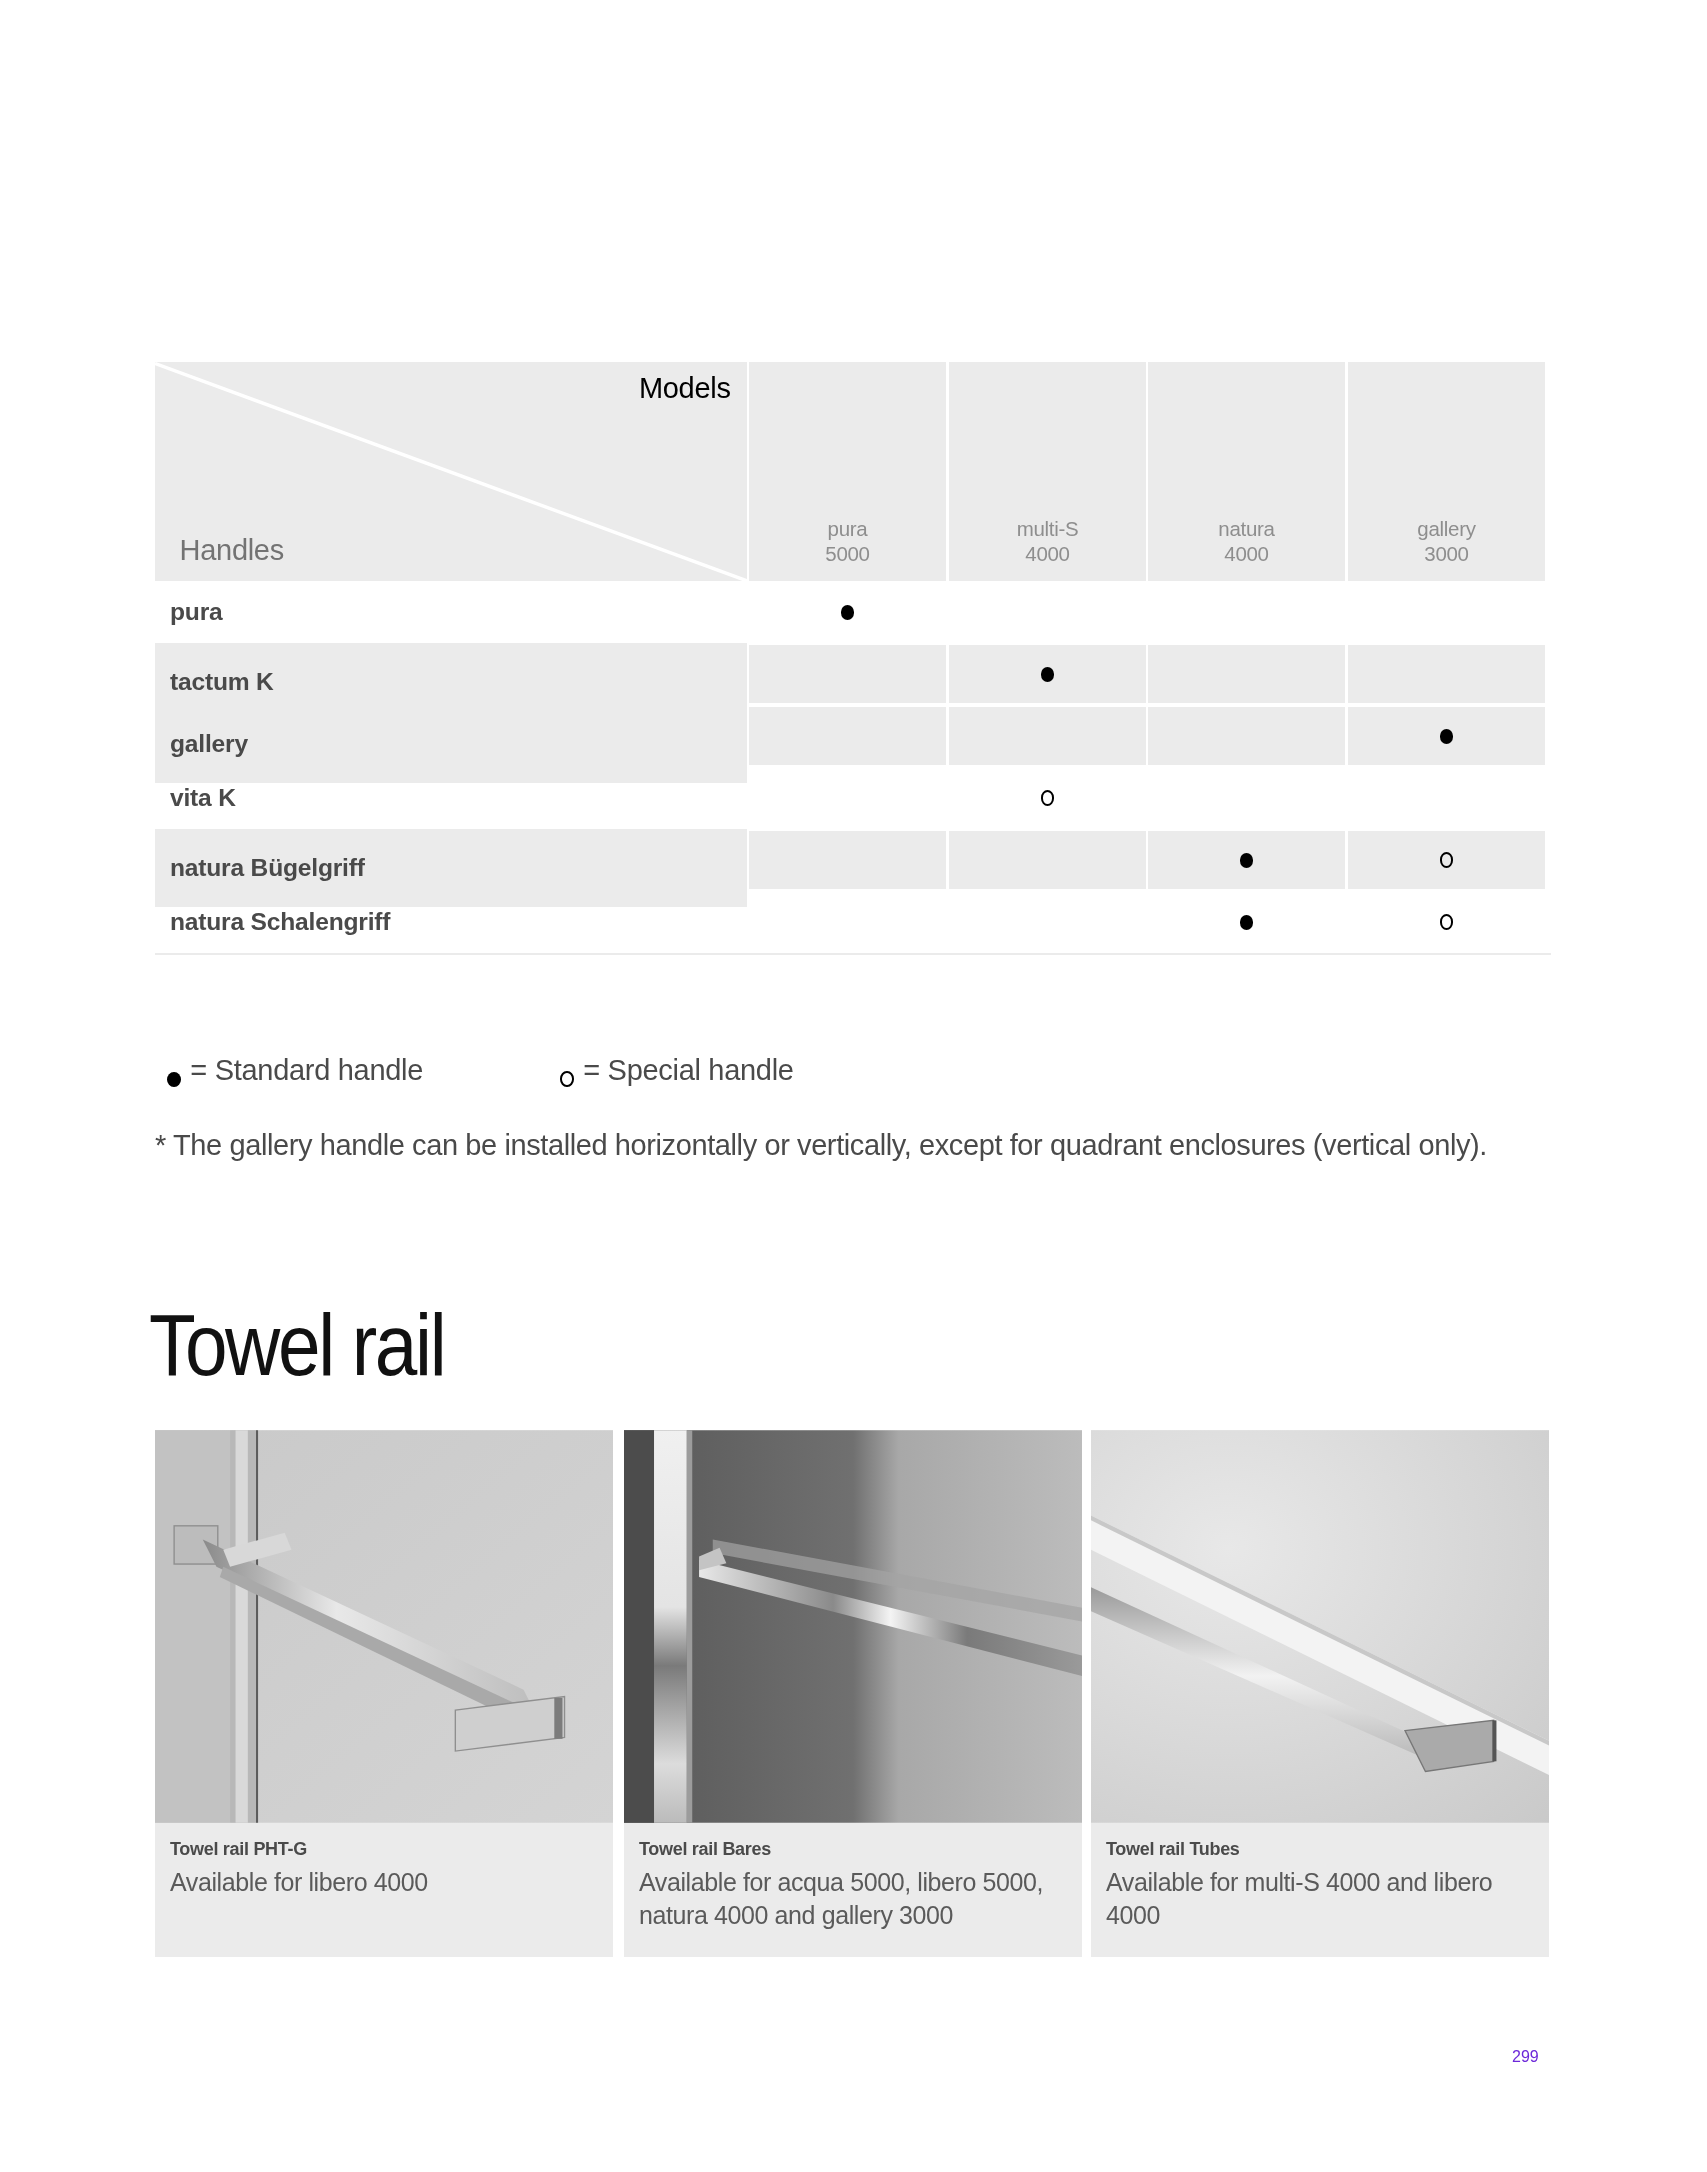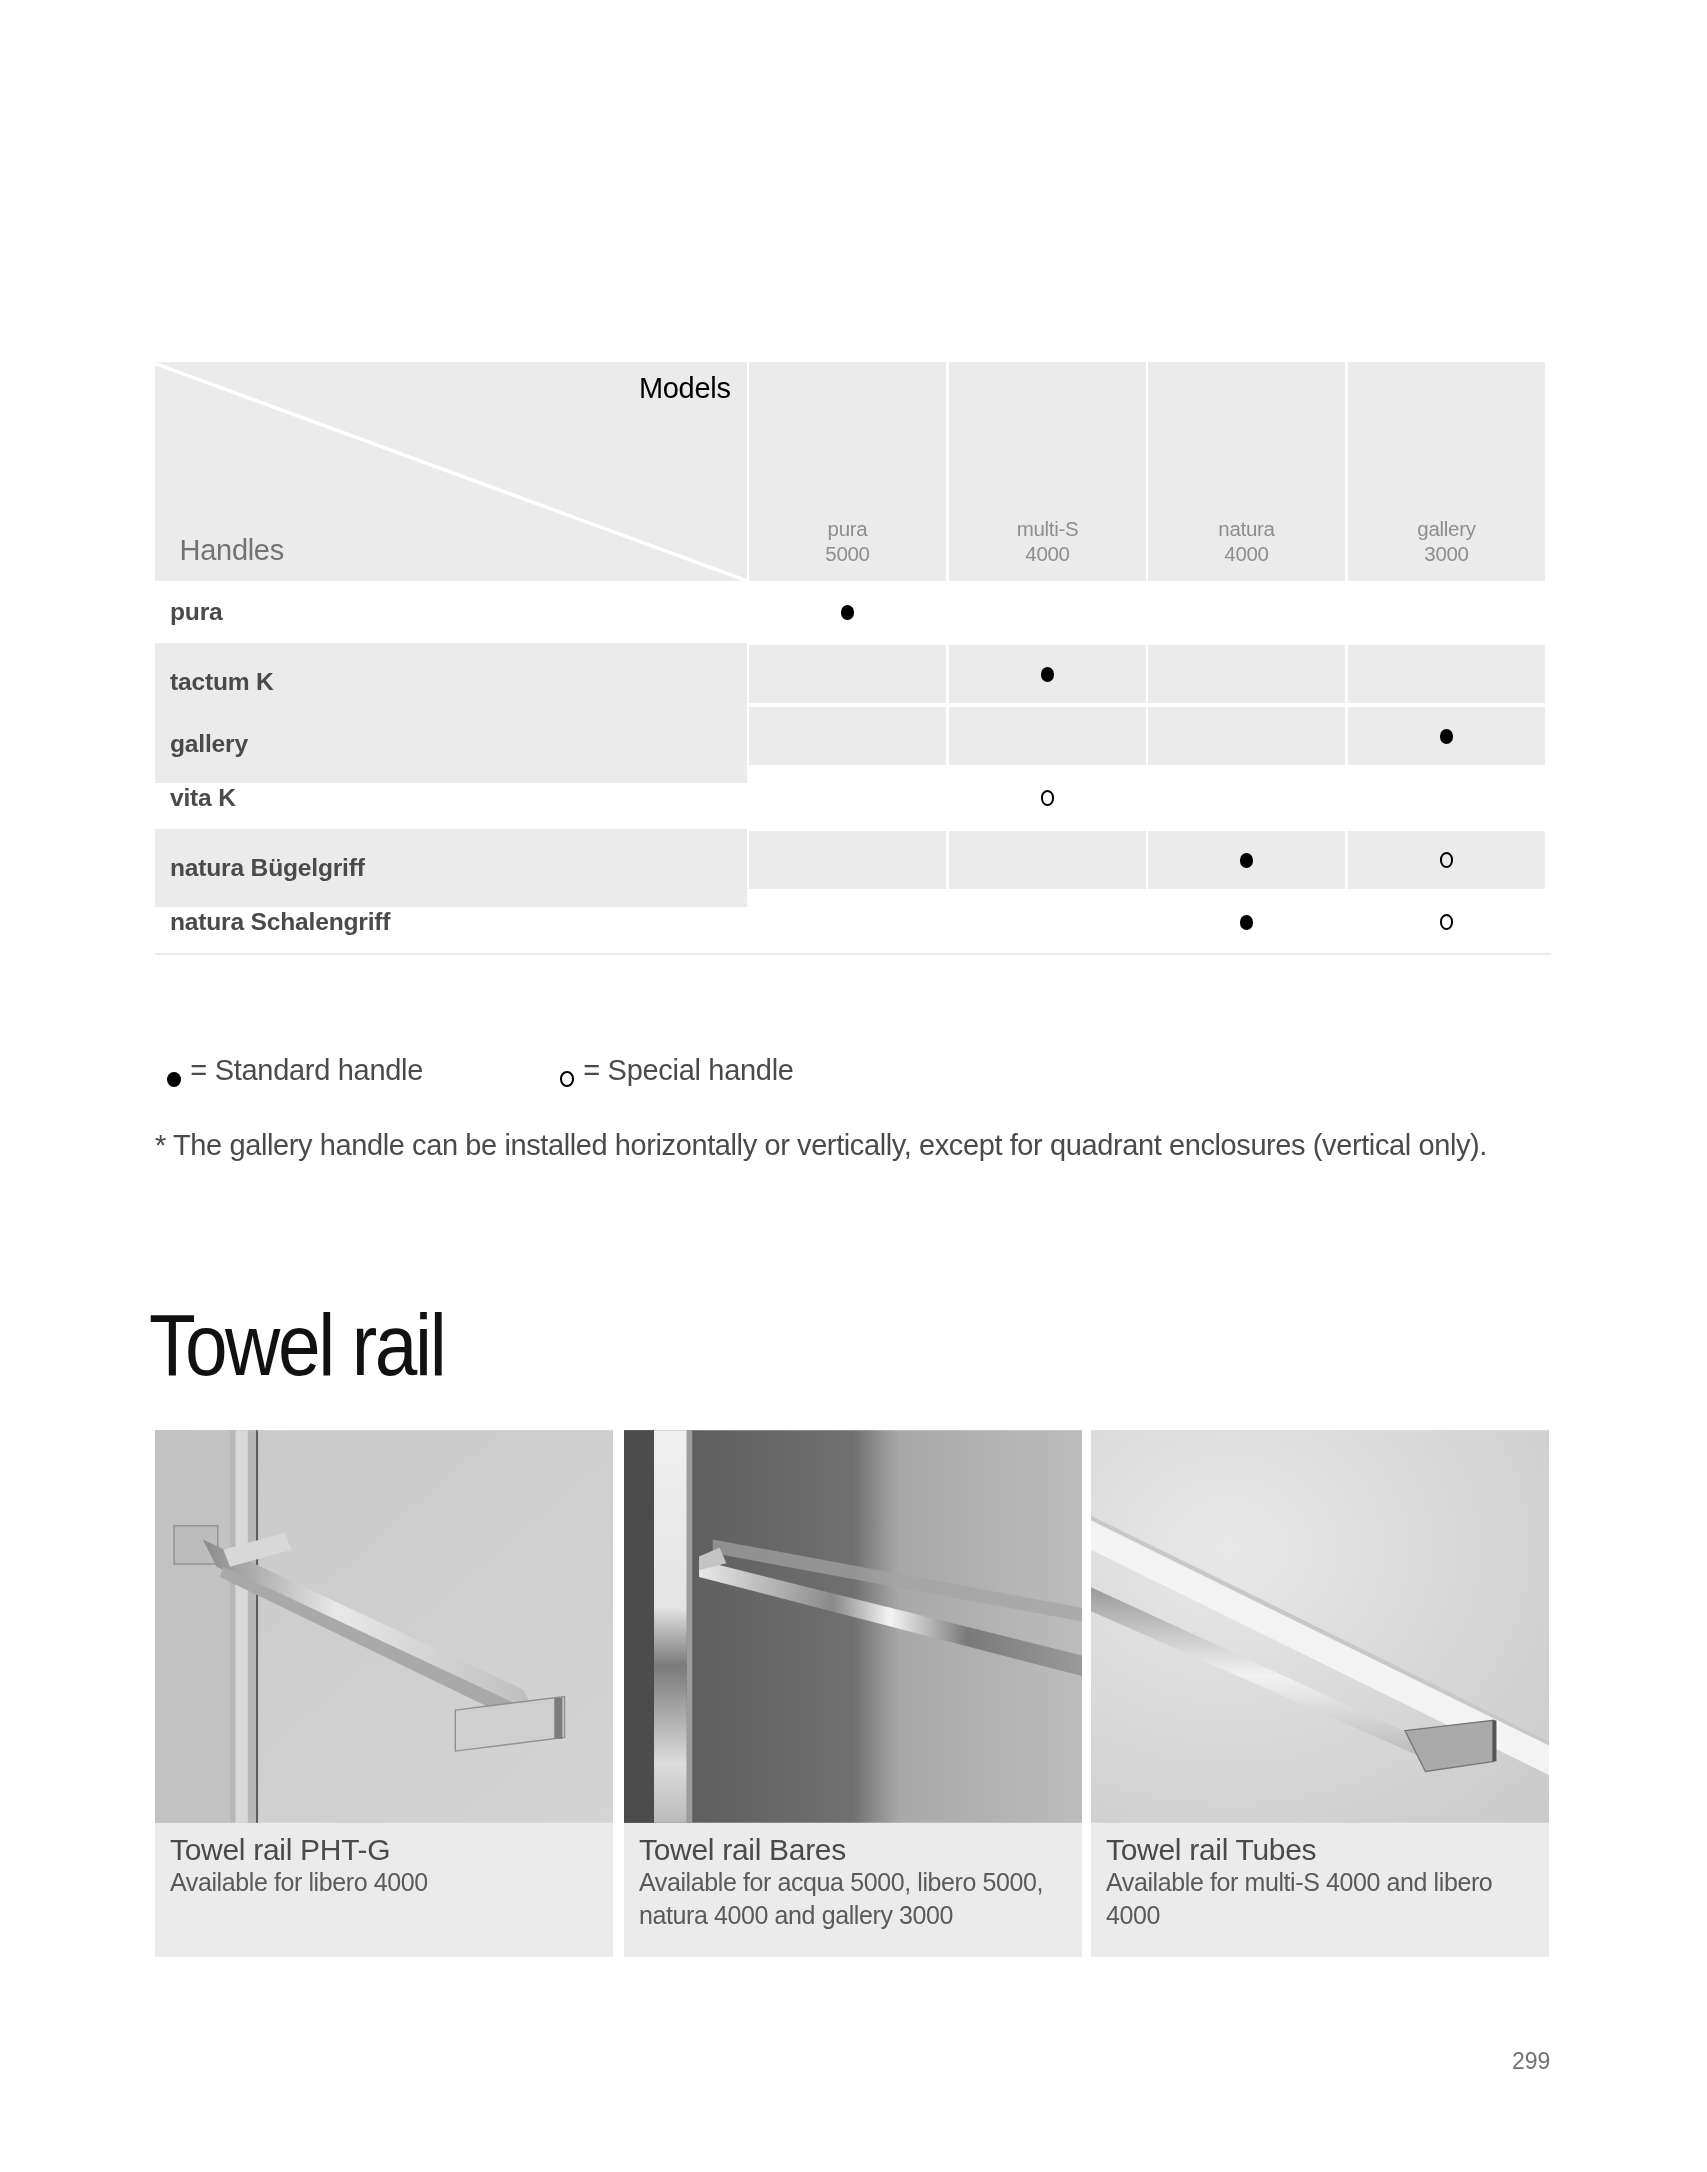--- a/index.html
+++ b/index.html
@@ -68,24 +68,24 @@
   
   .section-title {
     position: absolute; left: 149px; top: 1295px; font-size: 87px; color: #111;
     font-weight: normal; letter-spacing: -2.7px; transform: scaleX(0.88); transform-origin: left top;
   }
 
   
   .card { position: absolute; top: 1430px; width: 458px; height: 527px; background: #ebebeb; }
   .card .photo { position: absolute; left: 0; top: 0; width: 458px; height: 393px; overflow: hidden; }
   .card .caption { position: absolute; left: 15px; top: 403px; right: 11px; }
-  .card .cap-title { font-weight: normal; font-size: 30px; color: #4a4a4a; line-height: 33px; letter-spacing: -0.3px; }
+  .card .cap-title { font-weight: bold; font-size: 18px; color: #4a4a4a; line-height: 33px; letter-spacing: -0.3px; }
   .card .cap-text { font-size: 25px; color: #5a5a5a; line-height: 33px; letter-spacing: -0.4px; }
 
-  .page-number { position: absolute; left: 1512px; top: 2048px; font-size: 23px; color: #737373; }
+  .page-number { position: absolute; left: 1512px; top: 2048px; font-size: 16px; color: #6d28d9; }
 </style>
 </head>
 <body>
 
 <div id="compat">
   <div class="hdr-row">
     <div class="hdr-corner">
       <svg width="592" height="219" viewBox="0 0 866 320">
         <line x1="0" y1="2" x2="866" y2="320" stroke="#ffffff" stroke-width="5"></line>
       </svg>

